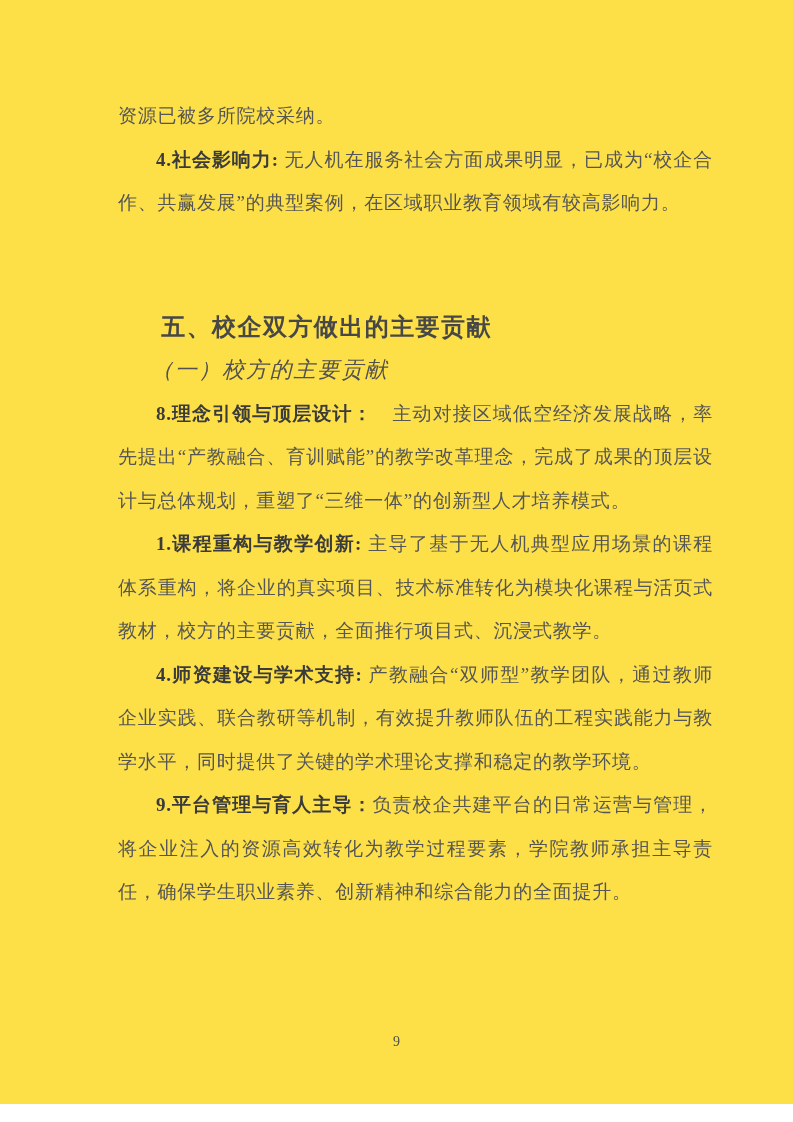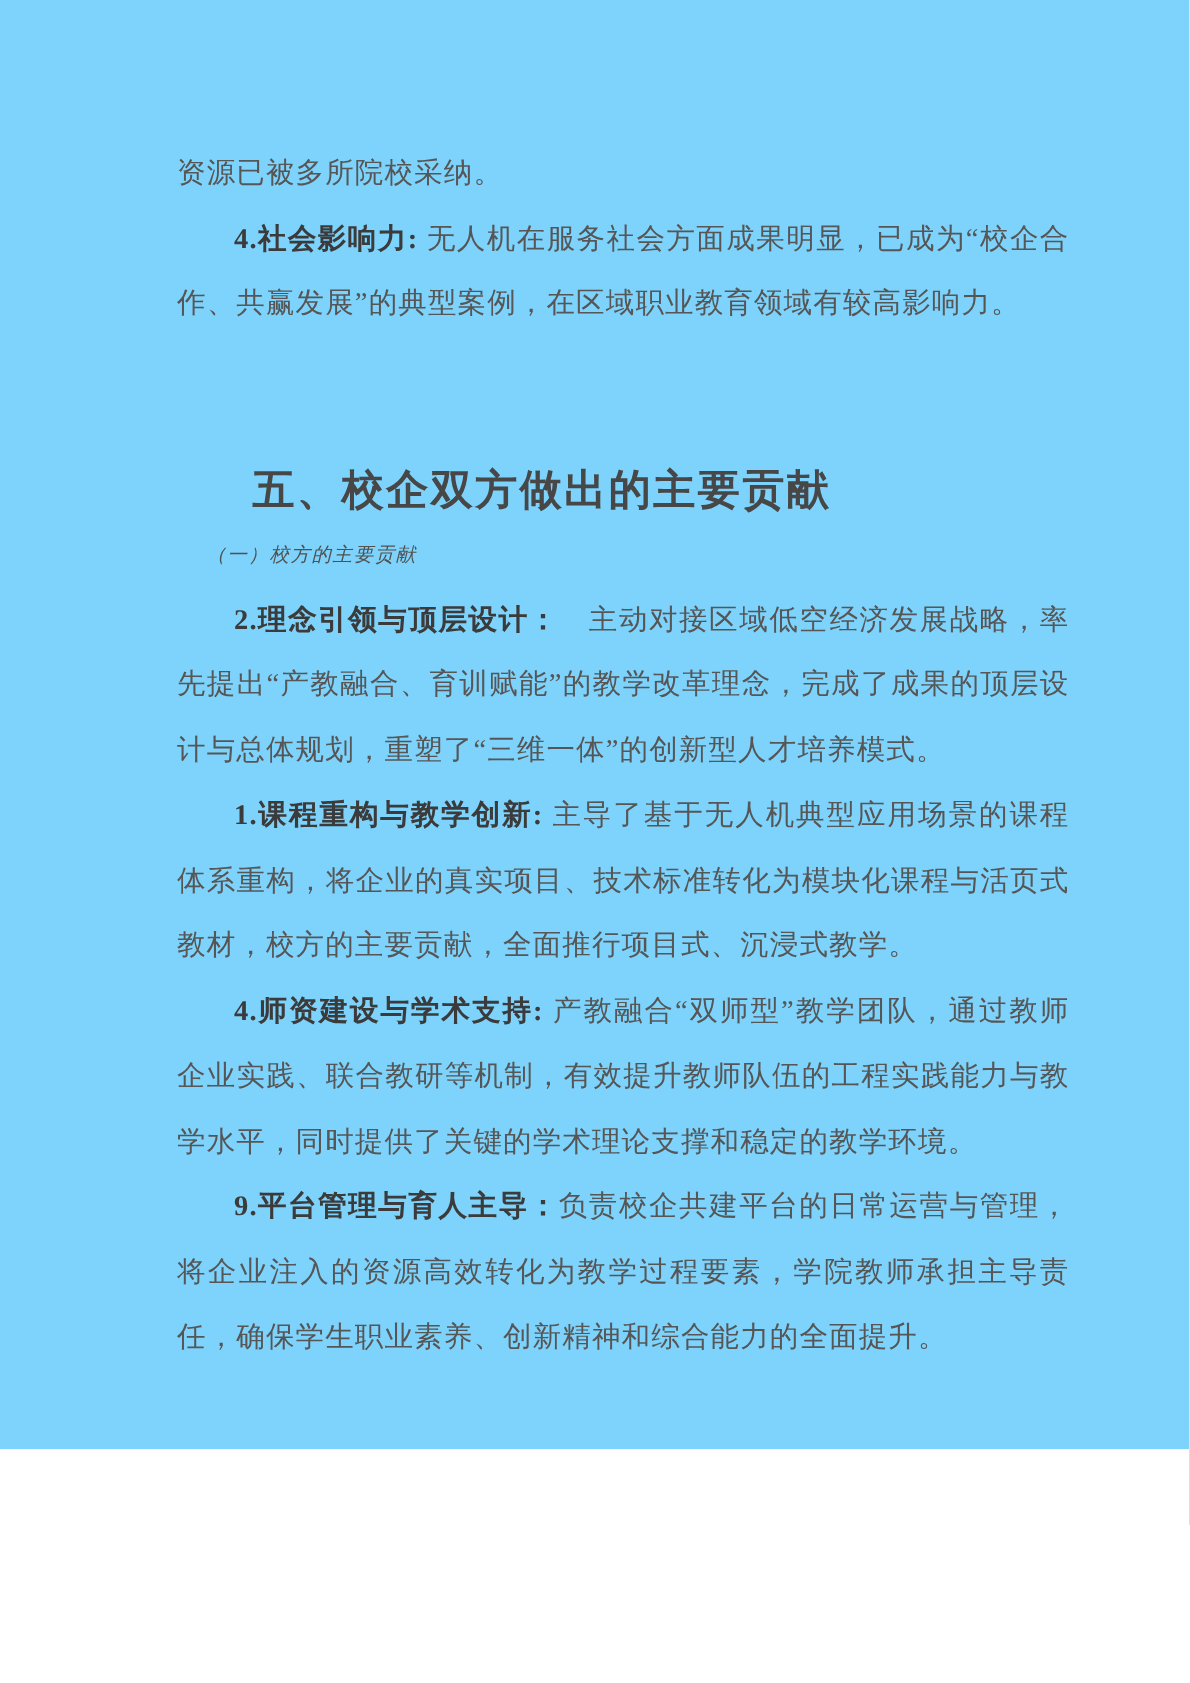--- a/index.html
+++ b/index.html
@@ -3,22 +3,22 @@
 <meta charset="utf-8">
 <style>
   html, body {
     margin: 0;
     padding: 0;
     background: #ffffff;
   }
   .page {
     position: relative;
     width: 793px;
-    height: 966px;
-    background: #7dd3fc;
+    height: 1104px;
+    background: #fde047;
     box-sizing: border-box;
     padding: 94px 80px 0 118px;
     overflow: hidden;
     font-family: "Liberation Serif", "DejaVu Serif", serif;
   }
   .para, .cont {
     margin: 0;
     font-size: 19px;
     line-height: 43.5px;
     color: #565656;
@@ -30,30 +30,30 @@
   .para { text-indent: 2em; }
   .cont { text-indent: 0; }
   .para b {
     font-weight: 700;
     color: #3b3b3b;
   }
   .h1 {
     margin: 80px 0 0 0;
     font-family: "Liberation Sans", "DejaVu Sans", sans-serif;
     font-weight: 700;
-    font-size: 28px;
+    font-size: 24px;
     line-height: 43.5px;
     color: #474747;
     text-indent: 1.8em;
     letter-spacing: 0.06em;
   }
   .h2 {
     margin: 0;
     font-style: italic;
-    font-size: 13px;
+    font-size: 22px;
     line-height: 43.5px;
     color: #515151;
     text-indent: 1.5em;
     letter-spacing: 0.08em;
   }
   .page-number {
     position: absolute;
     top: 1032px;
     left: 0;
     width: 793px;
@@ -70,21 +70,21 @@
 <div class="page">
 
   <p class="cont"><span>资源已被多所院校采纳。</span></p>
 
   <p class="para"><b>4.社会影响力:</b><span> 无人机在服务社会方面成果明显，已成为“校企合作、共赢发展”的典型案例，在区域职业教育领域有较高影响力。</span></p>
 
   <p class="h1">五、校企双方做出的主要贡献</p>
 
   <p class="h2">（一）校方的主要贡献</p>
 
-  <p class="para"><b>2.理念引领与顶层设计：</b><span>　主动对接区域低空经济发展战略，率先提出“产教融合、育训赋能”的教学改革理念，完成了成果的顶层设计与总体规划，重塑了“三维一体”的创新型人才培养模式。</span></p>
+  <p class="para"><b>8.理念引领与顶层设计：</b><span>　主动对接区域低空经济发展战略，率先提出“产教融合、育训赋能”的教学改革理念，完成了成果的顶层设计与总体规划，重塑了“三维一体”的创新型人才培养模式。</span></p>
 
   <p class="para"><b>1.课程重构与教学创新:</b><span> 主导了基于无人机典型应用场景的课程体系重构，将企业的真实项目、技术标准转化为模块化课程与活页式教材，校方的主要贡献，全面推行项目式、沉浸式教学。</span></p>
 
   <p class="para"><b>4.师资建设与学术支持:</b><span> 产教融合“双师型”教学团队，通过教师企业实践、联合教研等机制，有效提升教师队伍的工程实践能力与教学水平，同时提供了关键的学术理论支撑和稳定的教学环境。</span></p>
 
   <p class="para"><b>9.平台管理与育人主导：</b><span>负责校企共建平台的日常运营与管理，将企业注入的资源高效转化为教学过程要素，学院教师承担主导责任，确保学生职业素养、创新精神和综合能力的全面提升。</span></p>
 
   <div class="page-number">9</div>
 
 </div>

